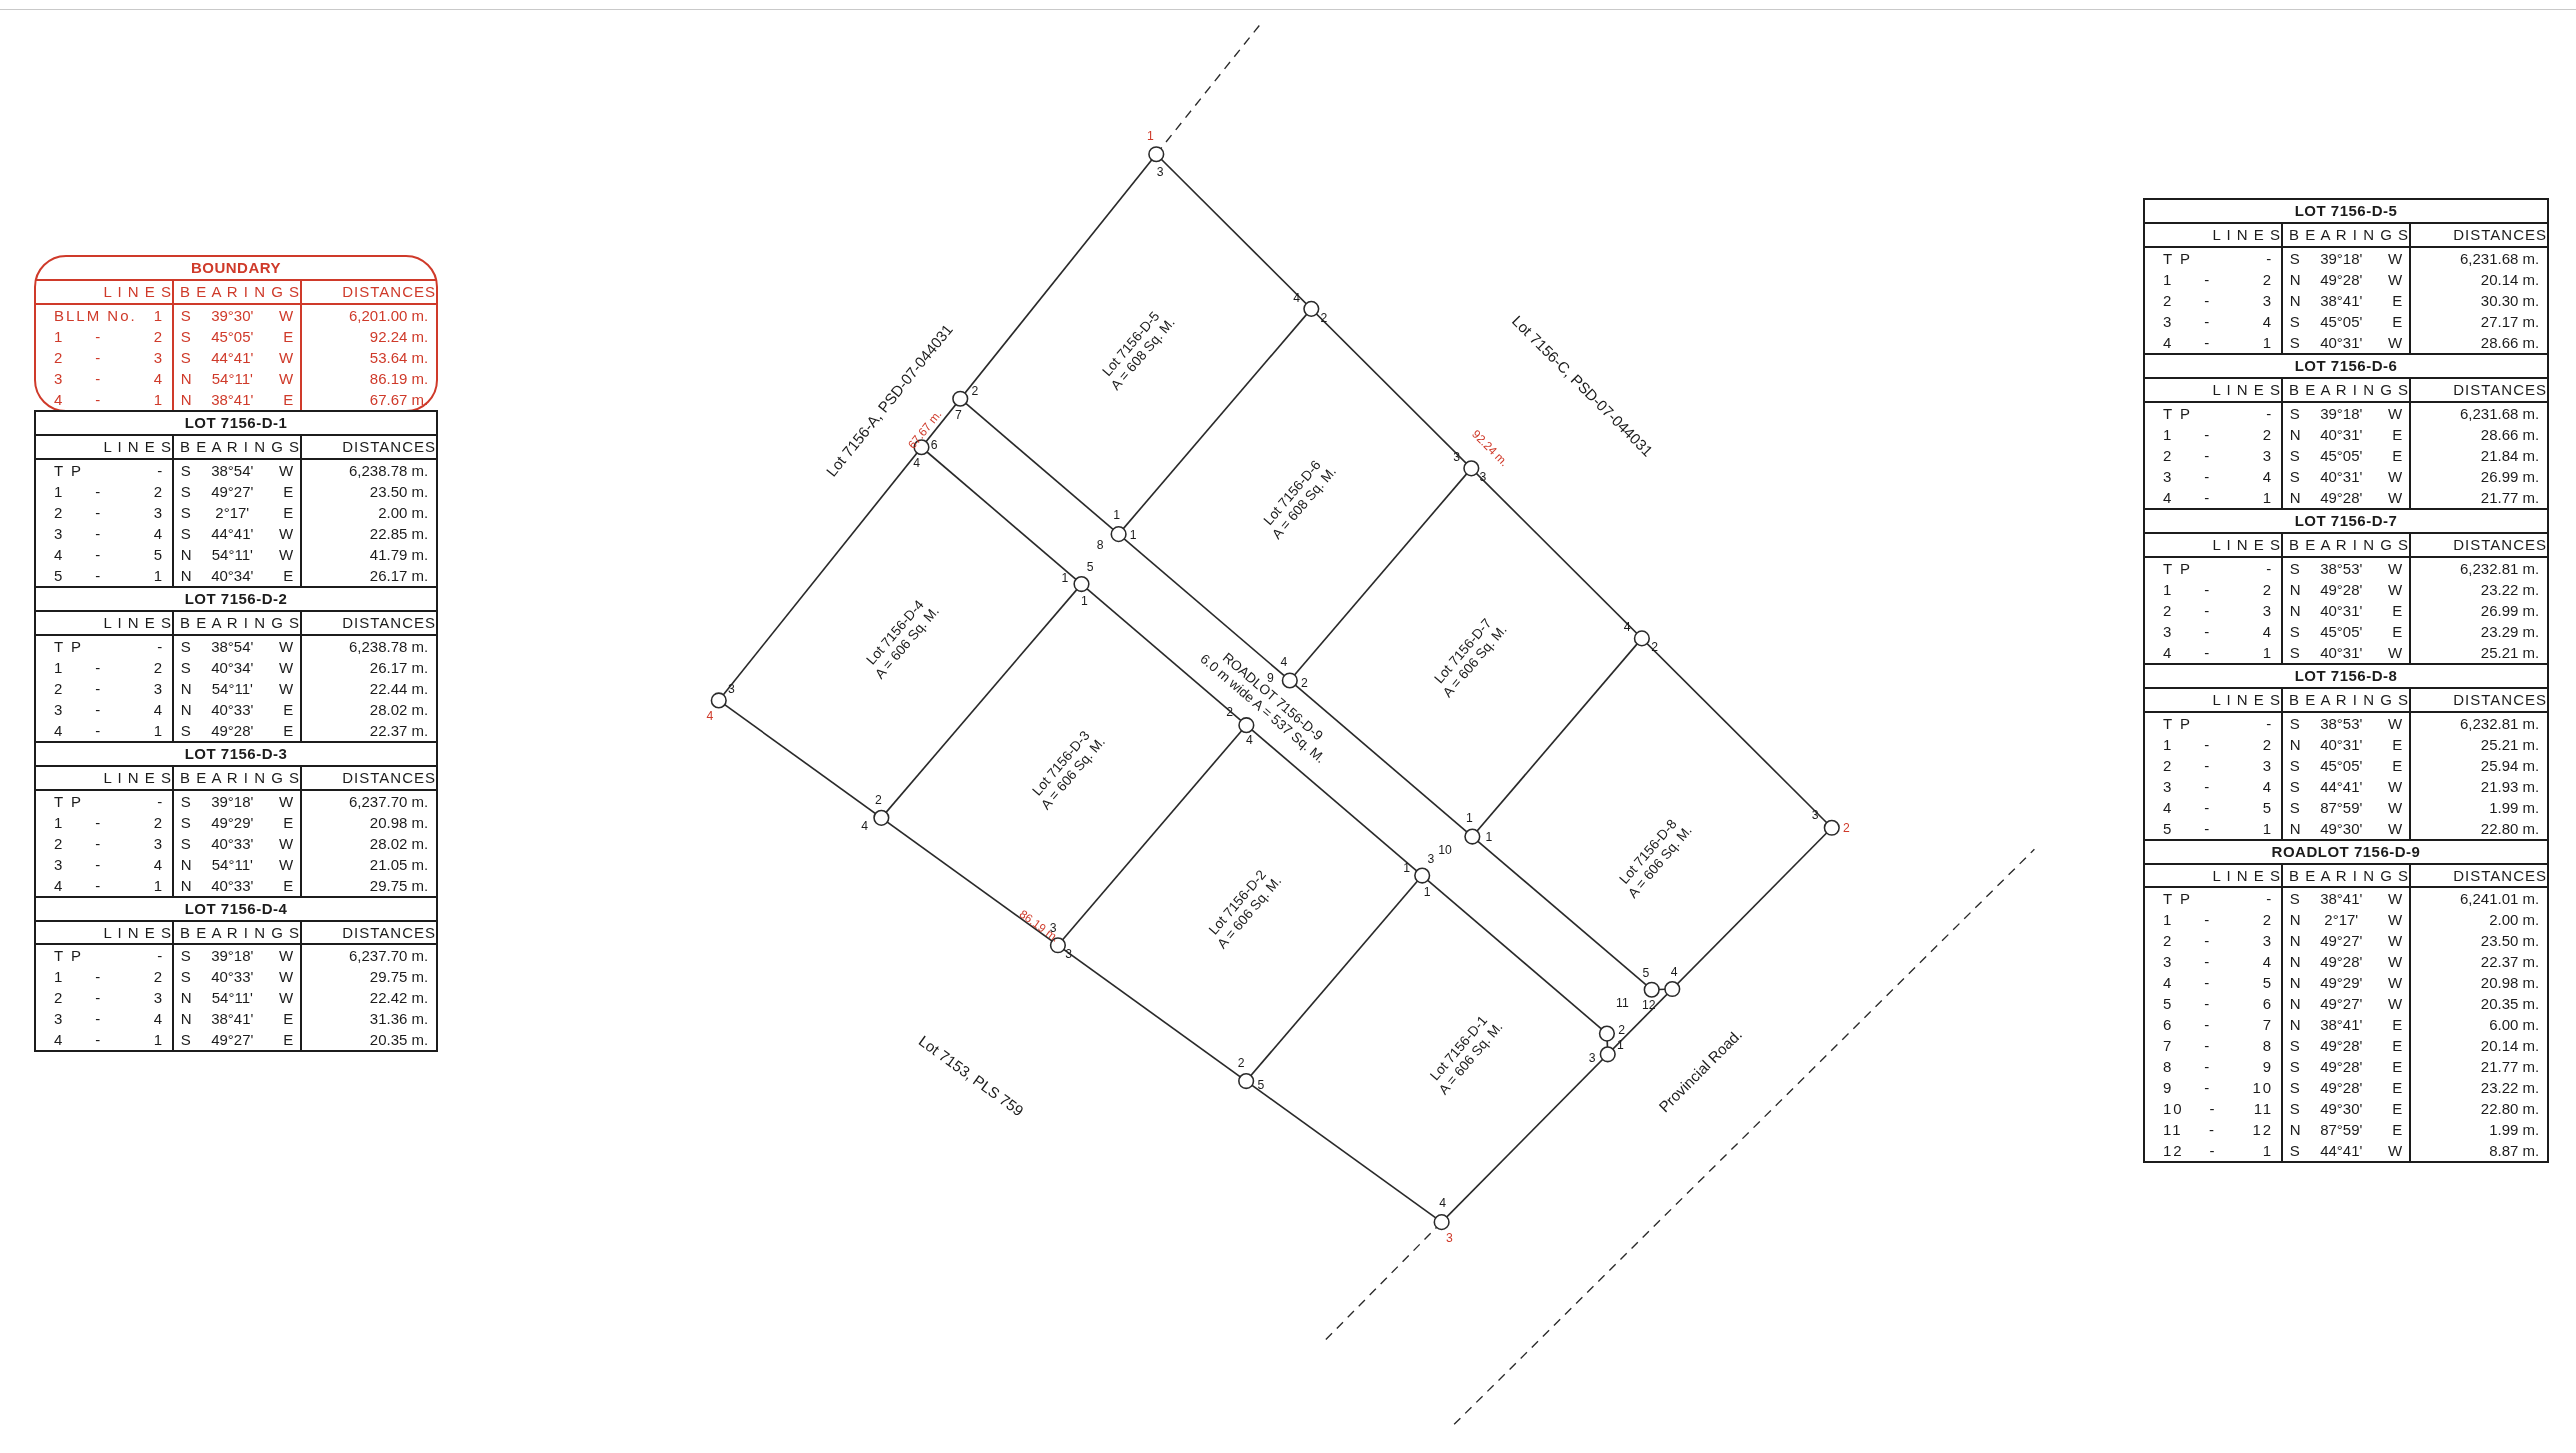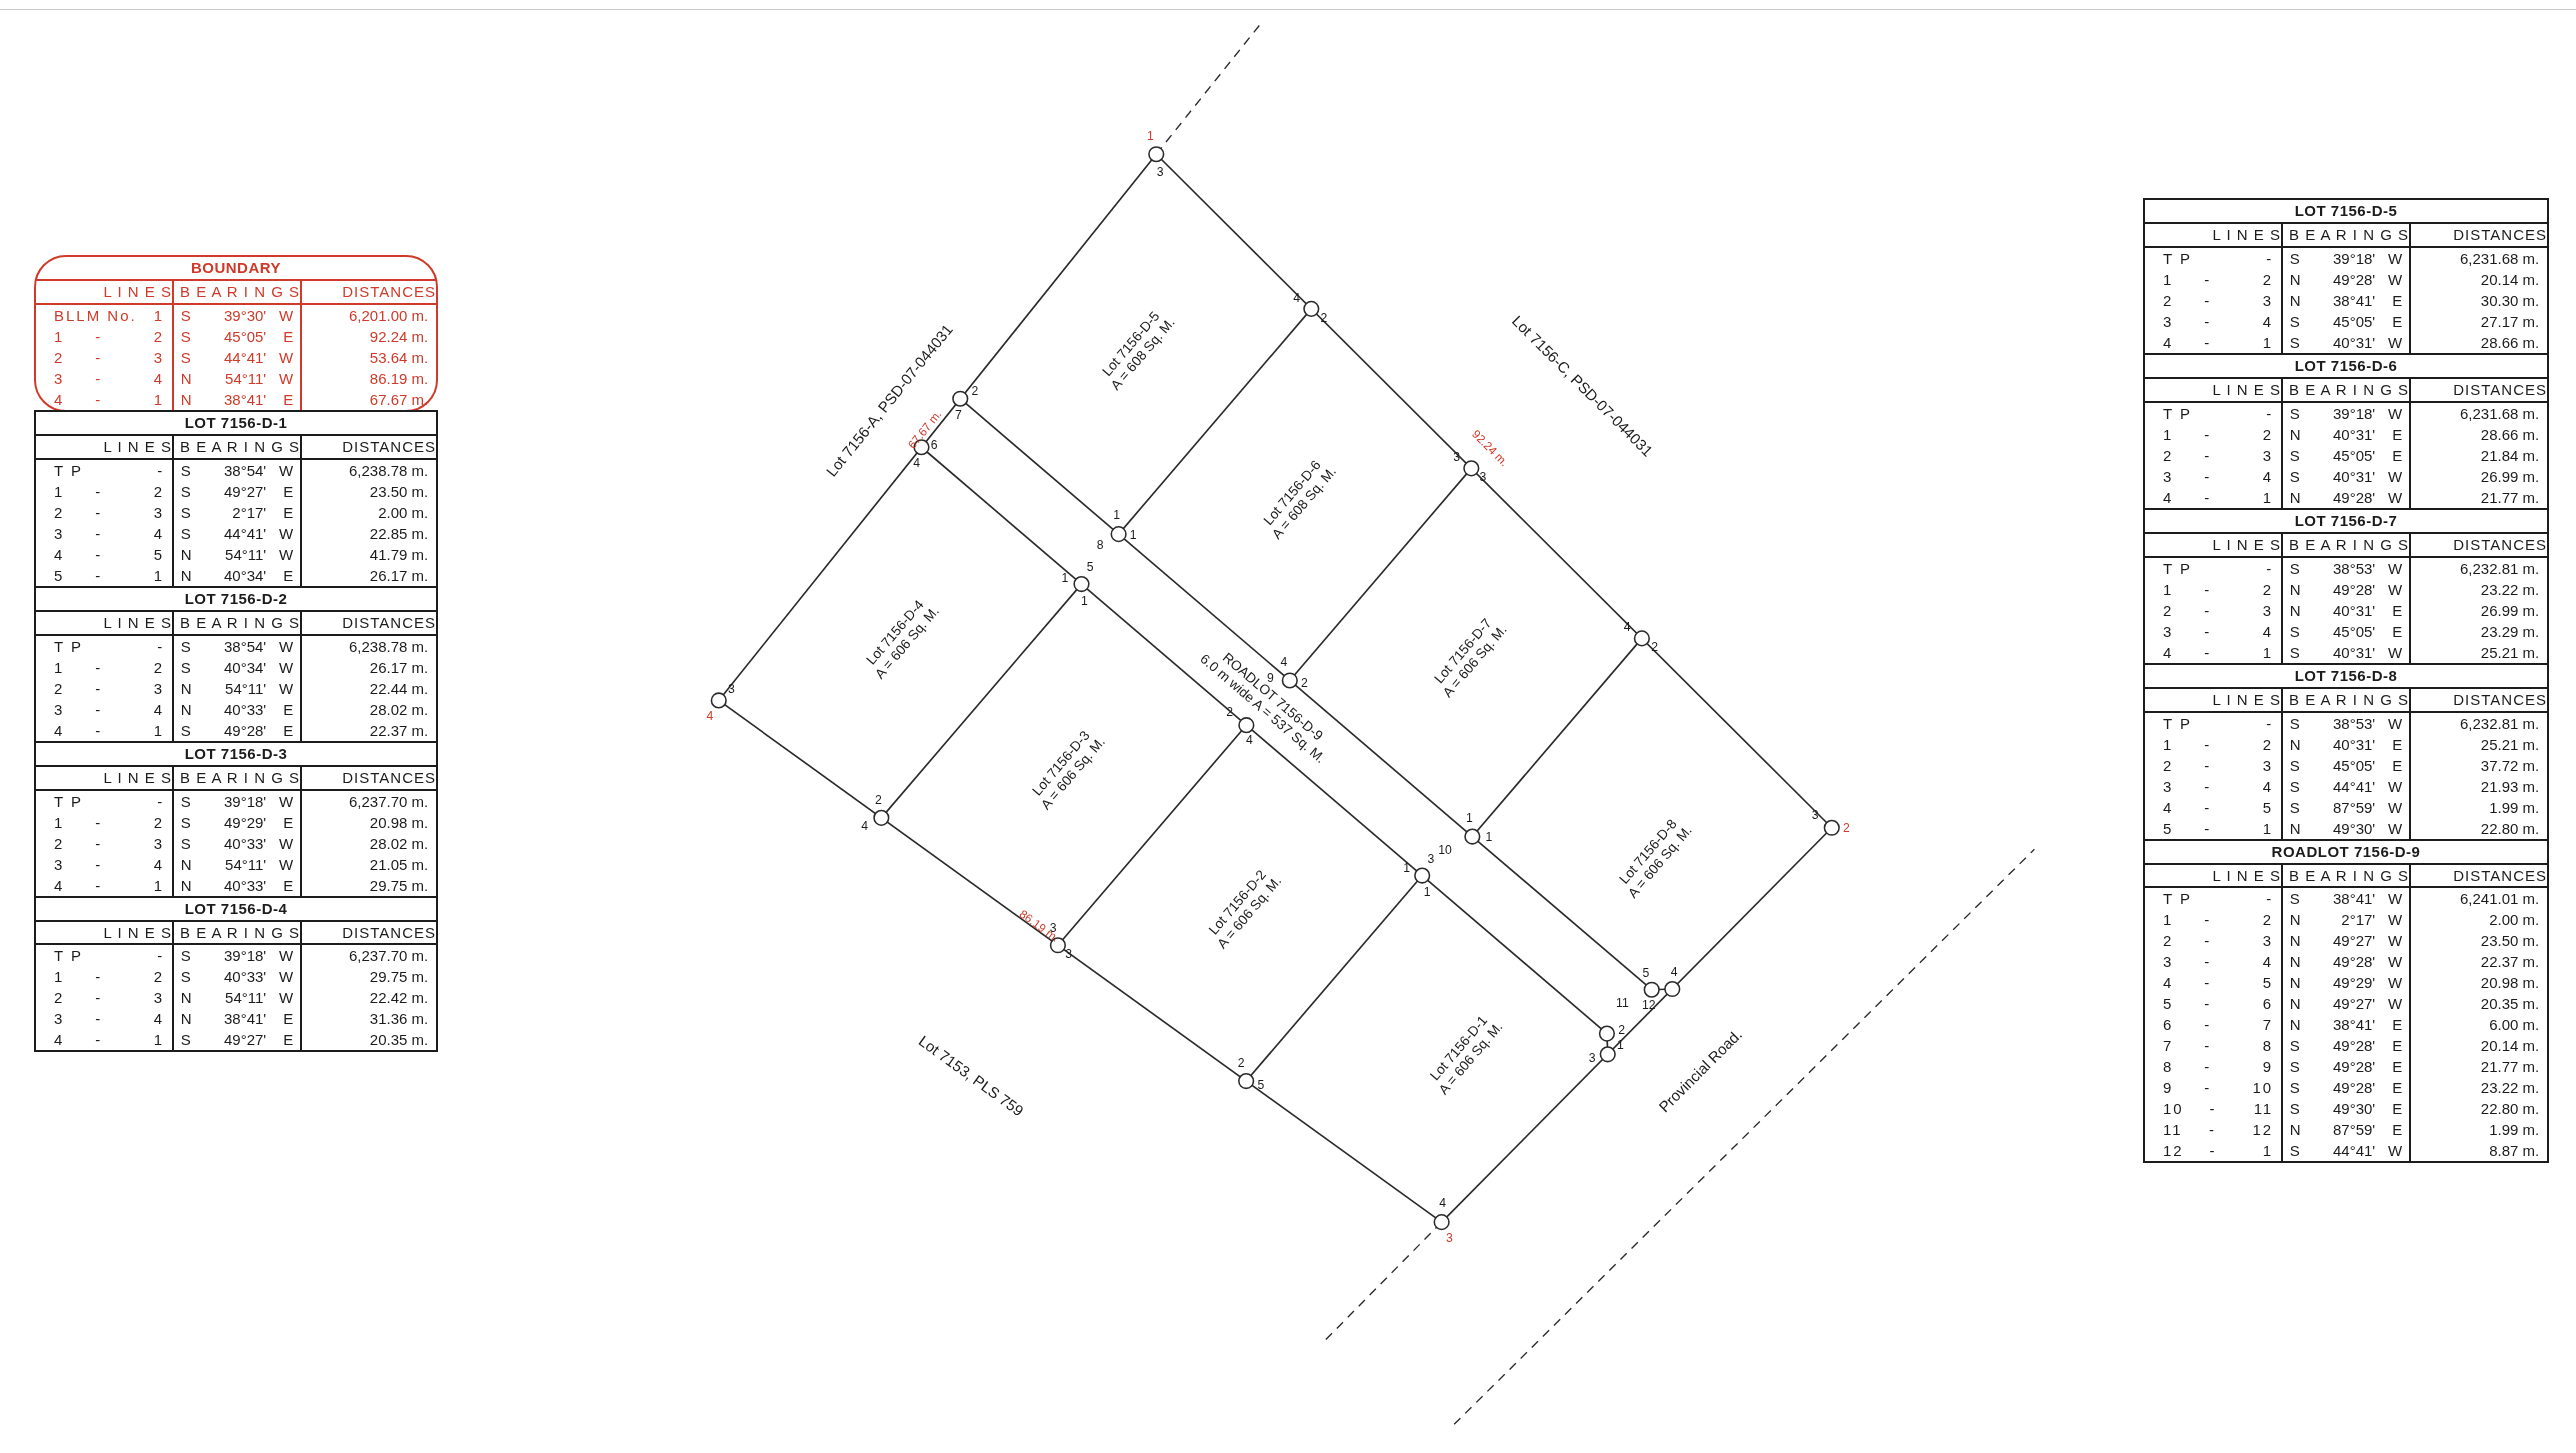--- a/index.html
+++ b/index.html
@@ -17,21 +17,21 @@
   .row.head{border-bottom:2px solid currentColor;}
   .row.head > div{text-align:right;height:21.5px;line-height:21.5px;letter-spacing:1px;}
   .row > div{height:21px;line-height:21px;white-space:nowrap;}
   .row > div + div{border-left:2px solid currentColor;}
   .lines{display:flex;}
   .lines .lf{padding-left:18px;letter-spacing:2px;}
   .lines .lm{flex:1;text-align:center;}
   .lines .lr{width:33px;text-align:right;padding-right:7.8px;letter-spacing:2px;}
   .bearing{display:flex;}
   .bearing .q1{width:17.6px;padding-left:6.8px;}
-  .bearing .ang{flex:1;text-align:right;}
+  .bearing .ang{flex:1;text-align:center;}
   .bearing .q2{width:27px;text-align:right;padding-right:6.8px;}
   .dist{text-align:right;padding-right:7.8px;}
   #plat-svg{position:absolute;left:0;top:0;}
   text{font-family:"Liberation Sans", sans-serif;}
 </style>
 </head>
 <body>
 
 <div id="sheet">
   <div id="top-rule"></div>
@@ -783,21 +783,21 @@
           <div class="lines">
             <span class="lf">2</span>
             <span class="lm">-</span>
             <span class="lr">3</span>
           </div>
           <div class="bearing">
             <span class="q1">S</span>
             <span class="ang">45°05'</span>
             <span class="q2">E</span>
           </div>
-          <div class="dist">37.72 m.</div>
+          <div class="dist">25.94 m.</div>
         </div>
         <div class="row">
           <div class="lines">
             <span class="lf">3</span>
             <span class="lm">-</span>
             <span class="lr">4</span>
           </div>
           <div class="bearing">
             <span class="q1">S</span>
             <span class="ang">44°41'</span>

